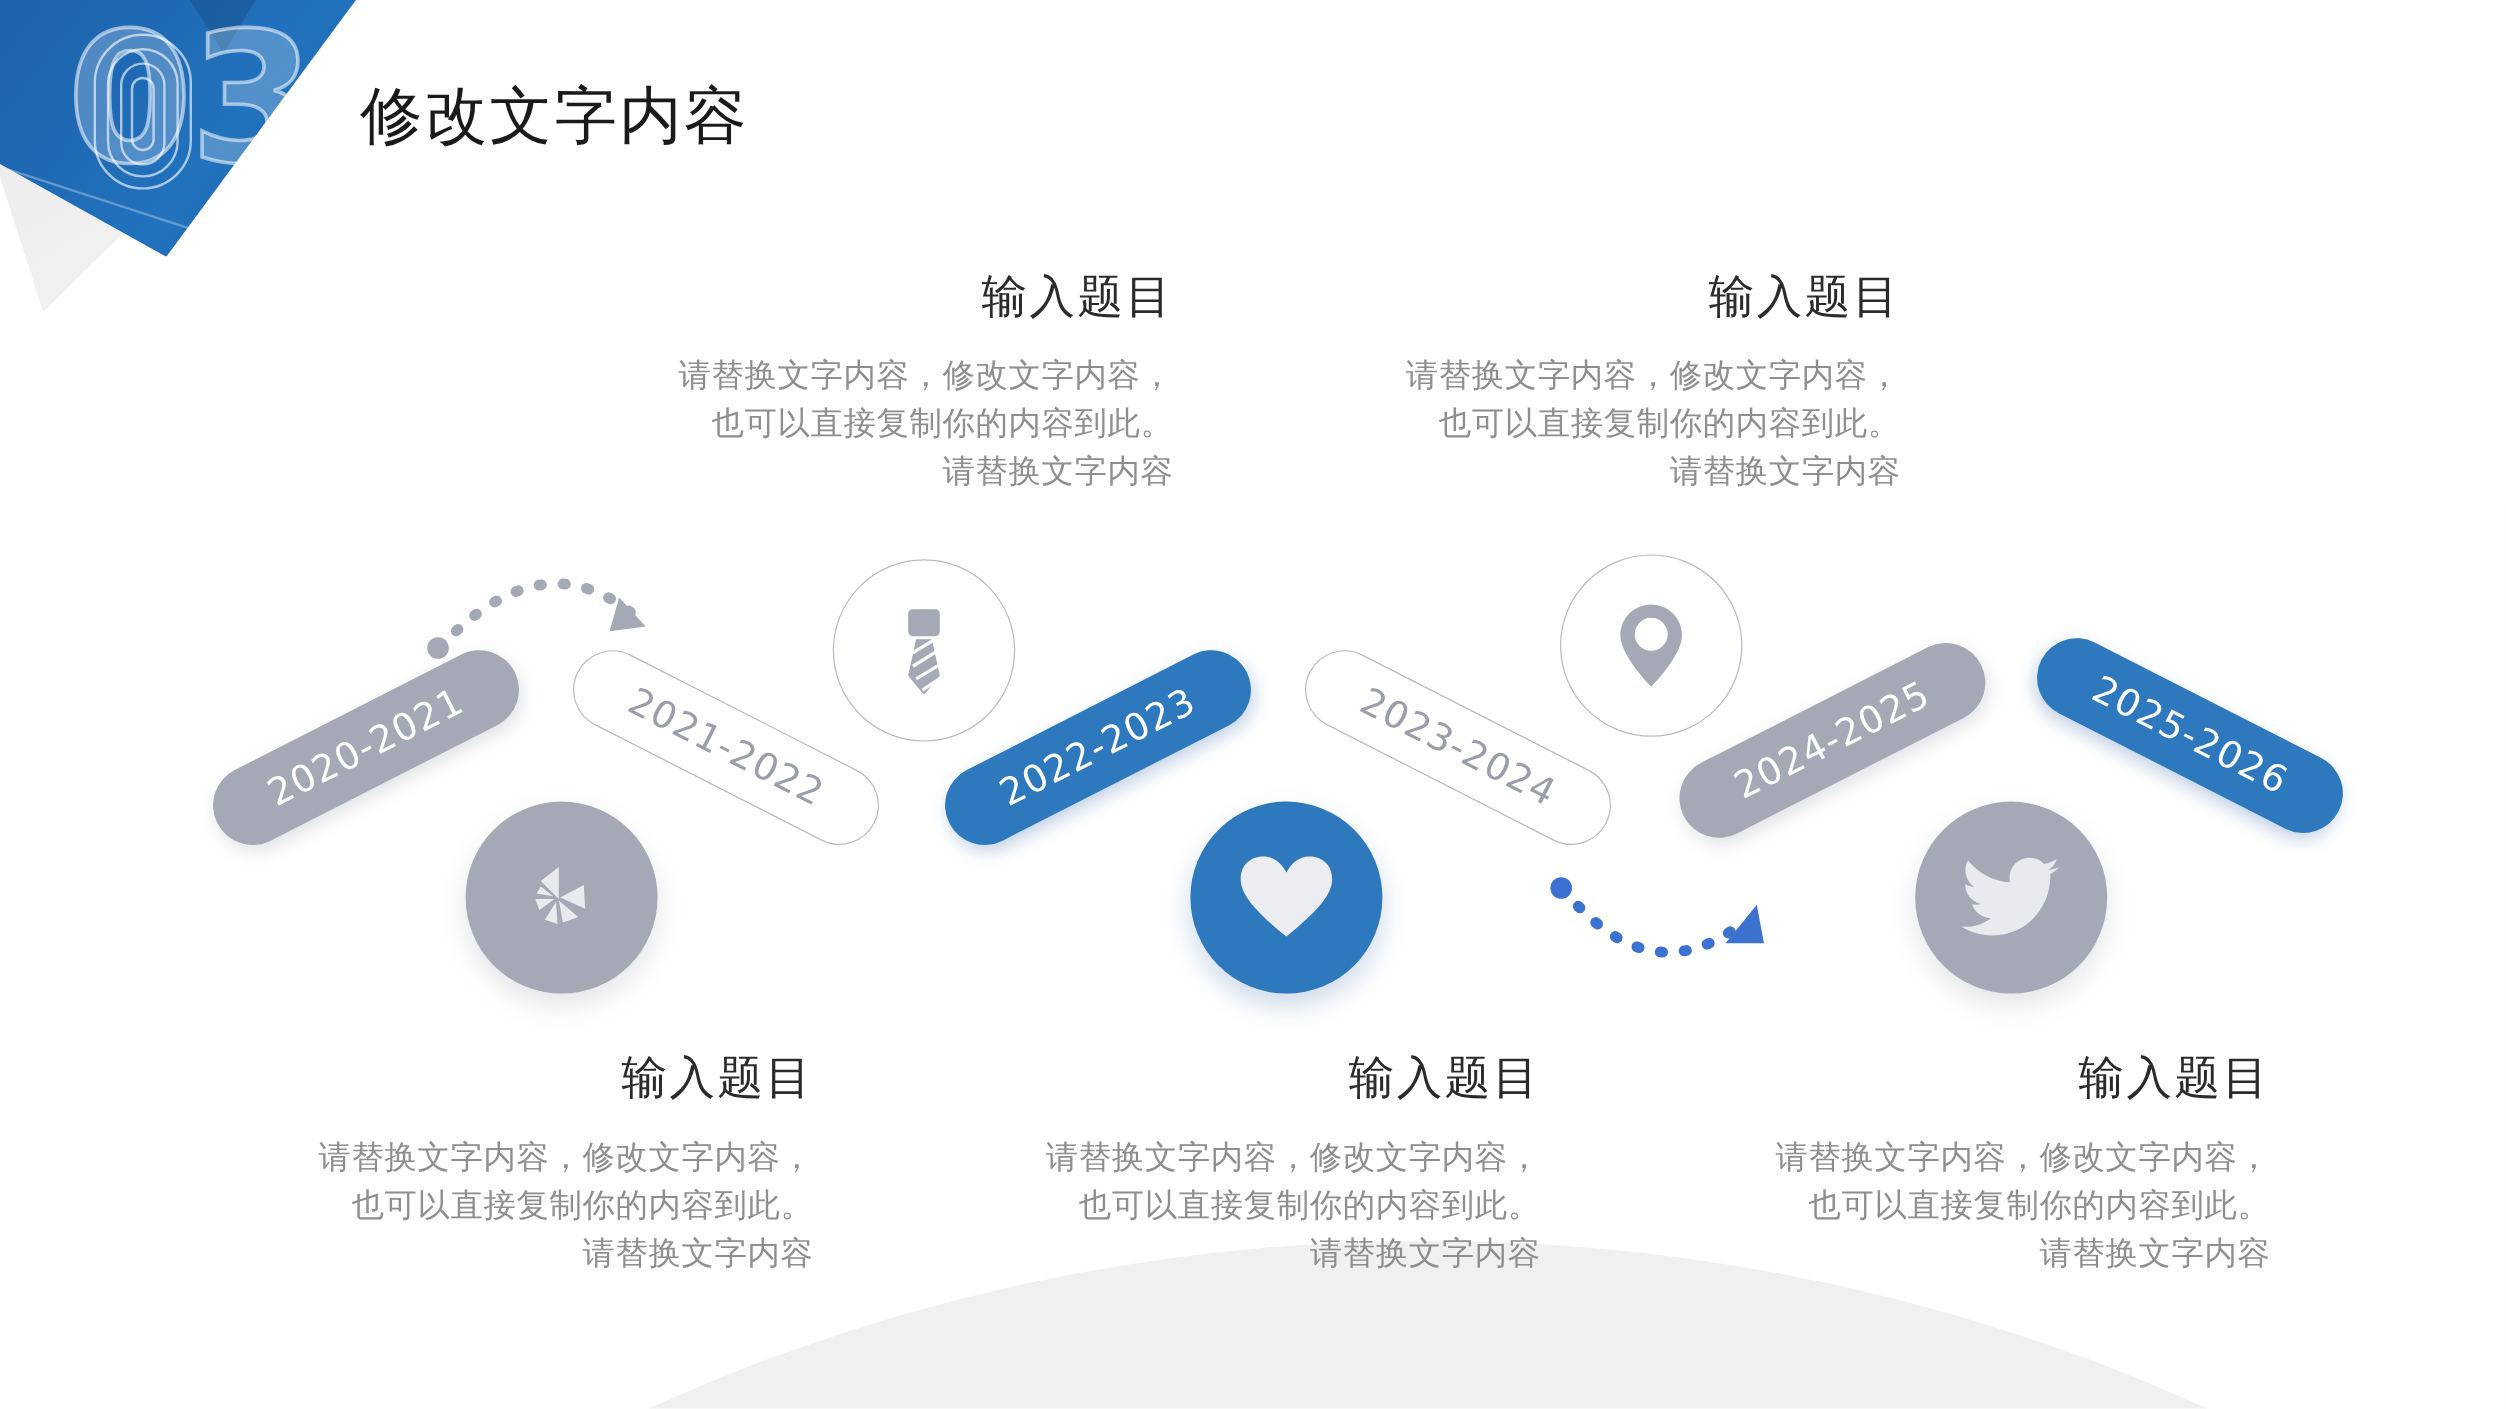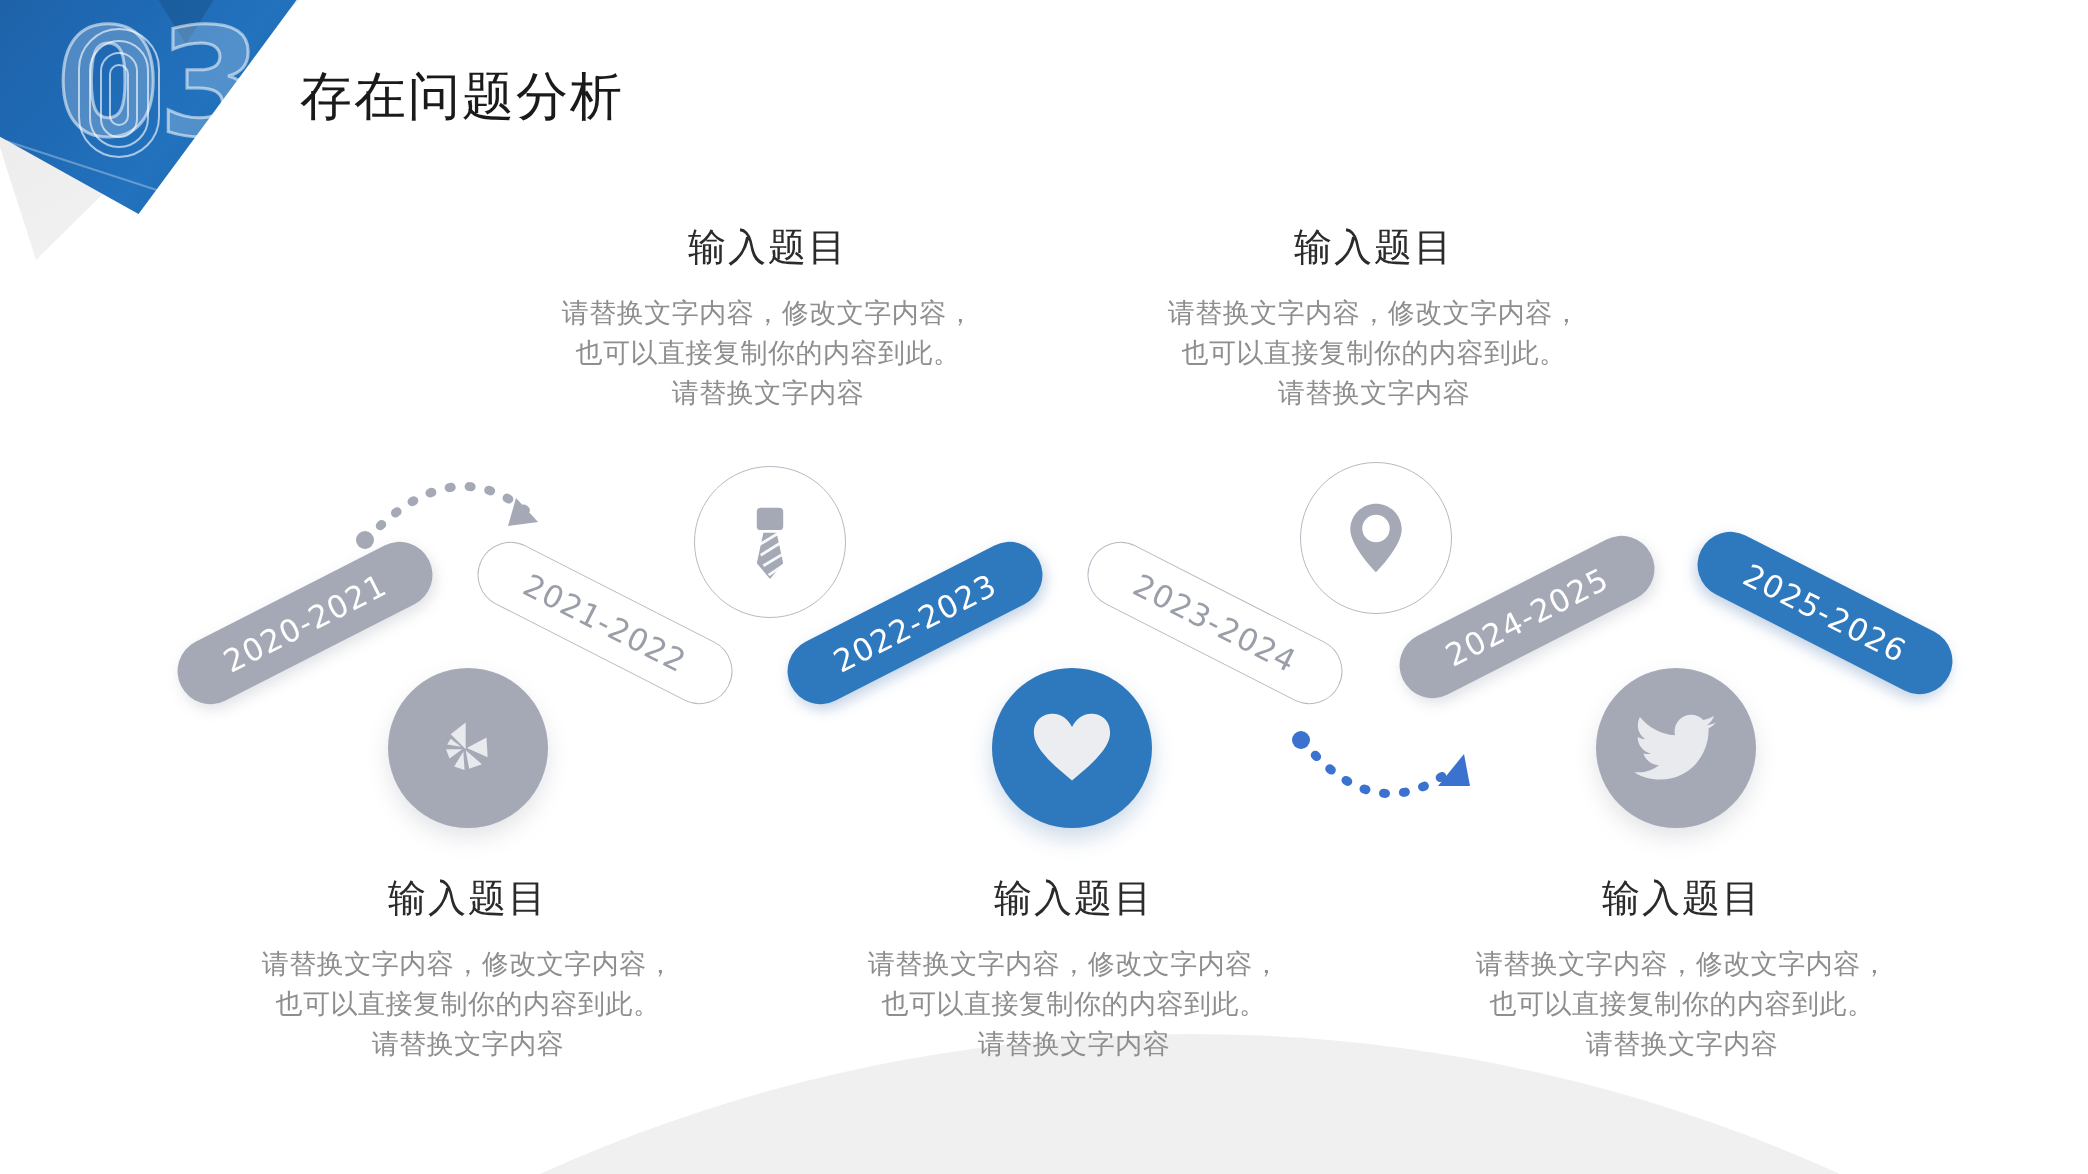--- a/index.html
+++ b/index.html
@@ -109,21 +109,21 @@
     font-size: 52px;
     color: #1a1a1a;
     letter-spacing: 2px;
     white-space: nowrap;
   }
 
   
   .txt-block {
     position: absolute;
     width: 420px;
-    text-align: center;
+    text-align: right;
   }
   .txt-block .t-head {
     font-size: 38px;
     color: #2b2b2b;
     letter-spacing: 2px;
     margin-bottom: 20px;
     white-space: nowrap;
   }
   .txt-block .t-line {
     font-size: 27px;
@@ -204,21 +204,21 @@
     <div class="corner-num-fill">03</div>
     <div class="corner-num">03</div>
     <div class="thumb-mark">
       <span class="tm1"></span>
         <span class="tm2"></span>
         <span class="tm3"></span>
         <span class="tm4"></span>
     </div>
   </div>
 
-  <div class="page-title">存在问题分析</div>
+  <div class="page-title">修改文字内容</div>
 
   <div class="txt-block" style="left:558px; top:222px;">
     <div class="t-head">输入题目</div>
     <div class="t-line">请替换文字内容，修改文字内容，</div>
     <div class="t-line">也可以直接复制你的内容到此。</div>
     <div class="t-line">请替换文字内容</div>
   </div>
 
   <div class="txt-block" style="left:1164px; top:222px;">
     <div class="t-head">输入题目</div>

